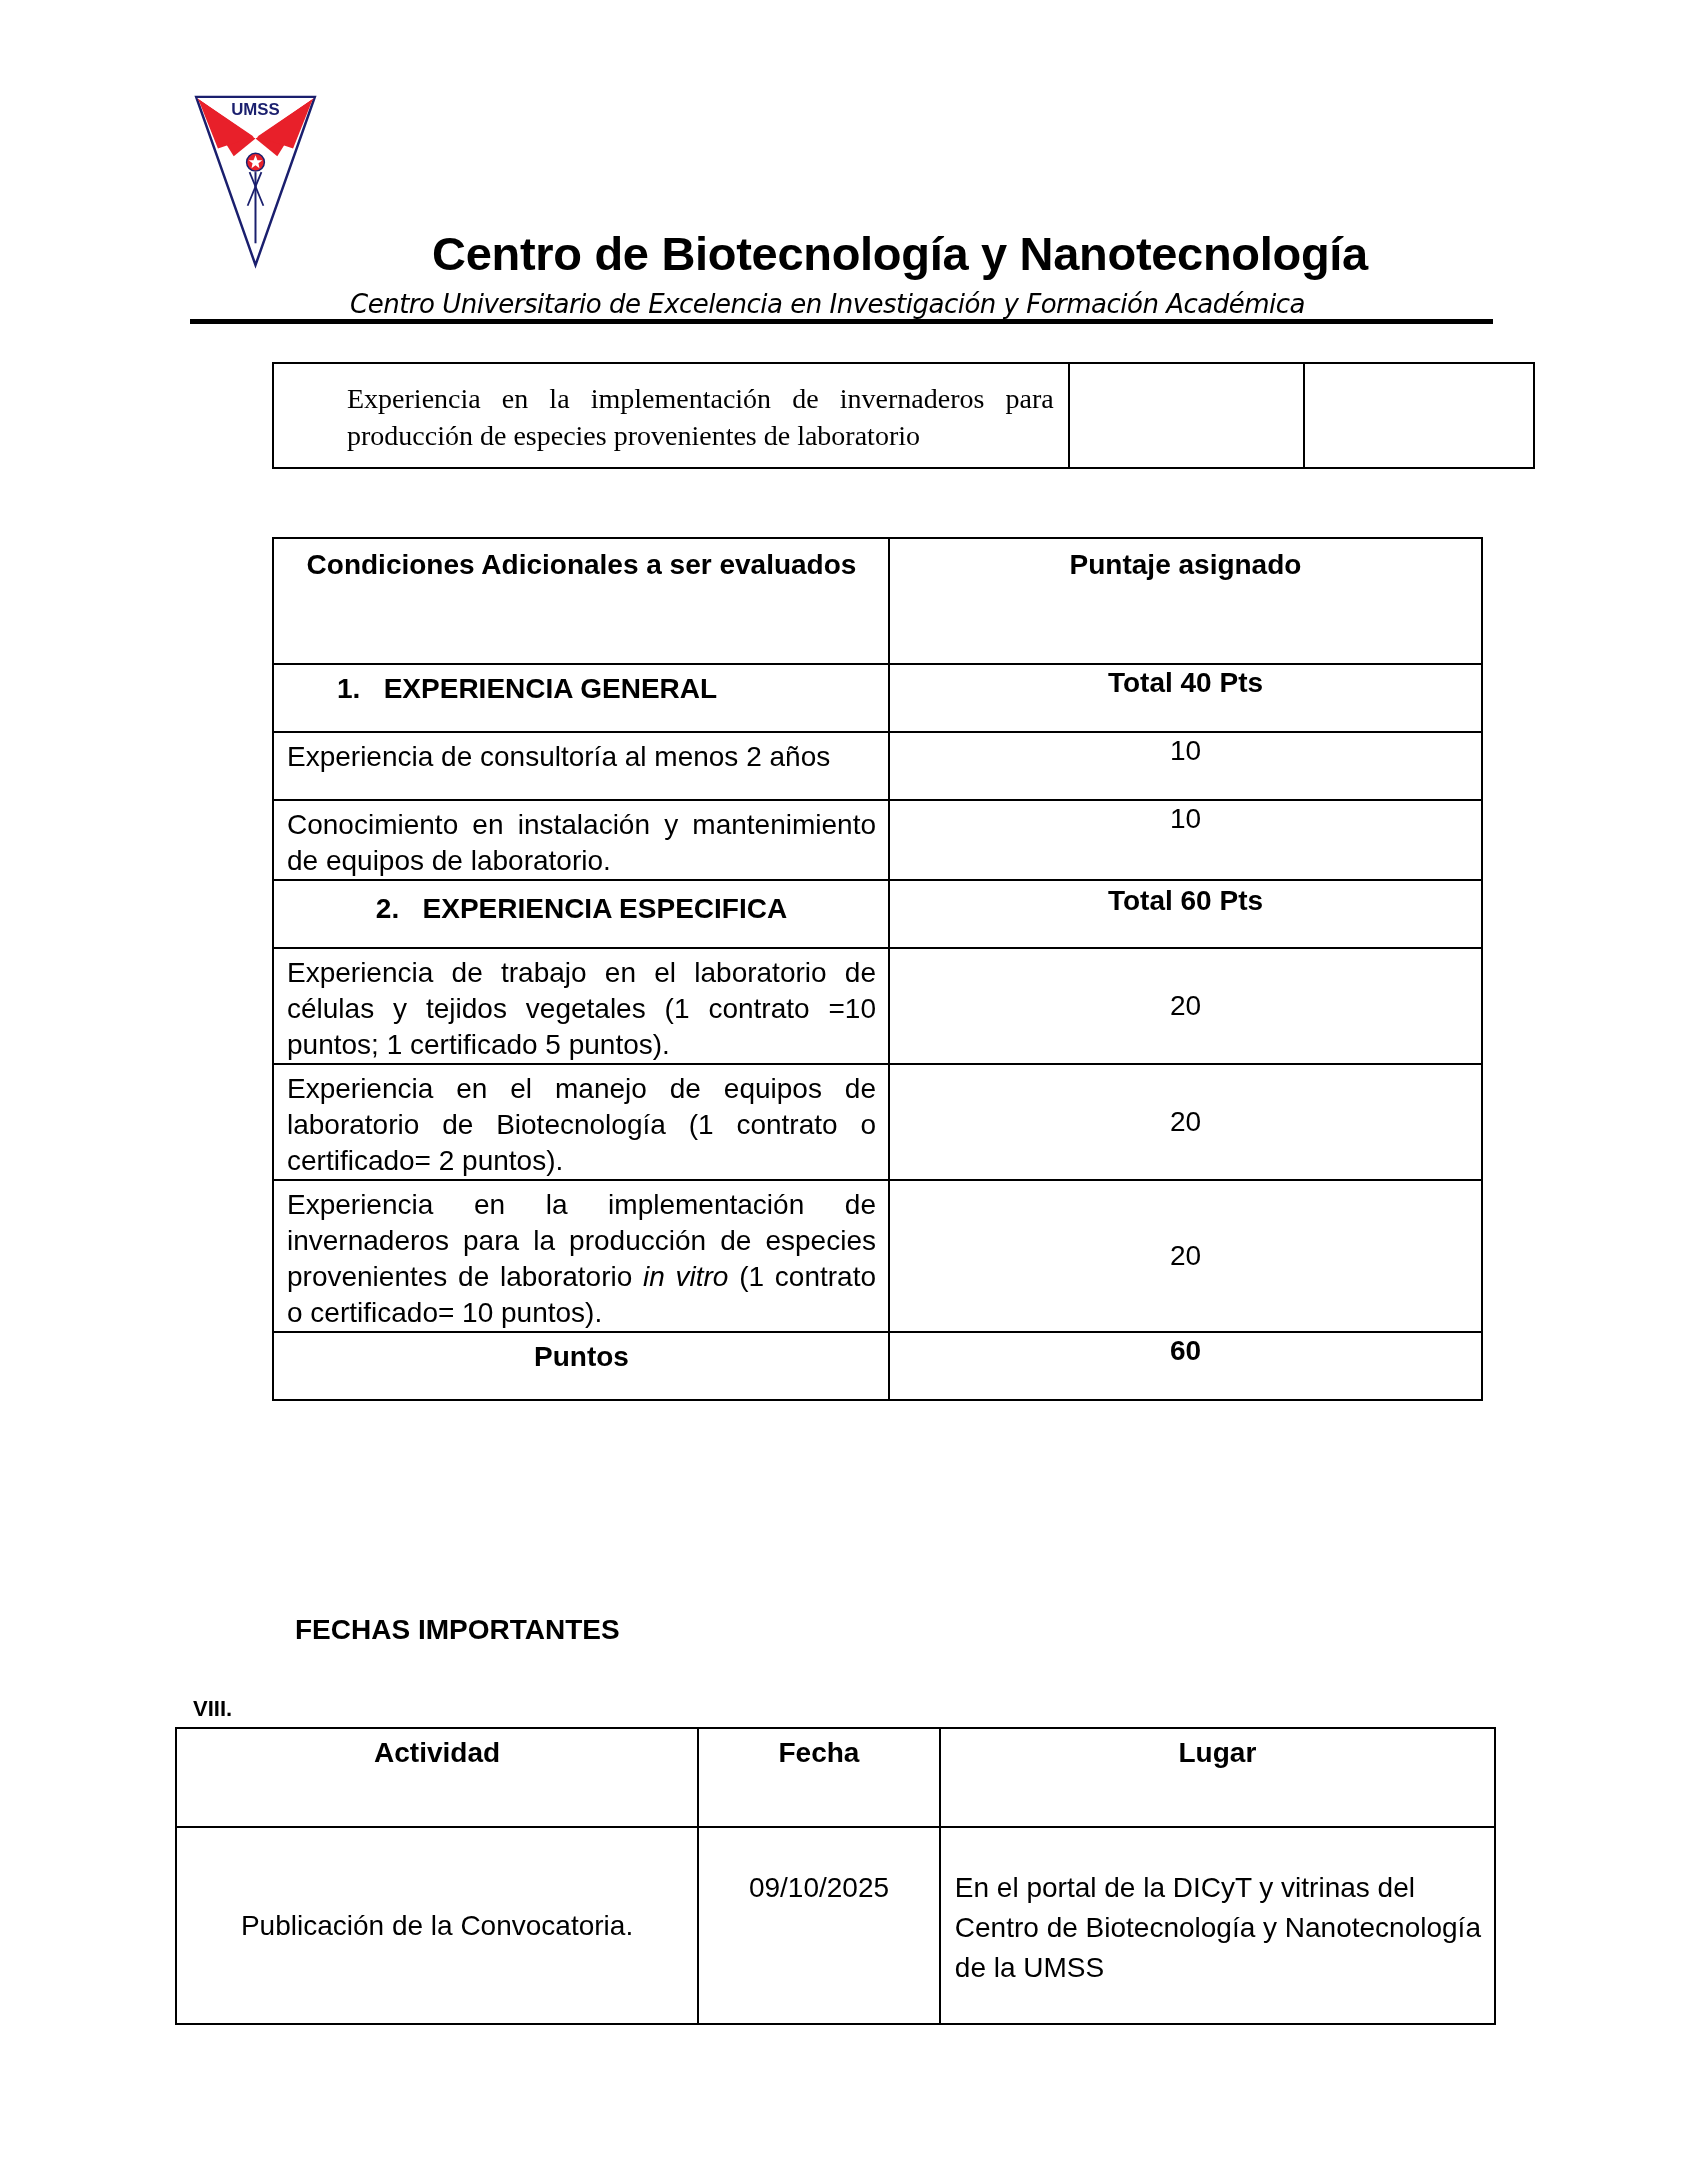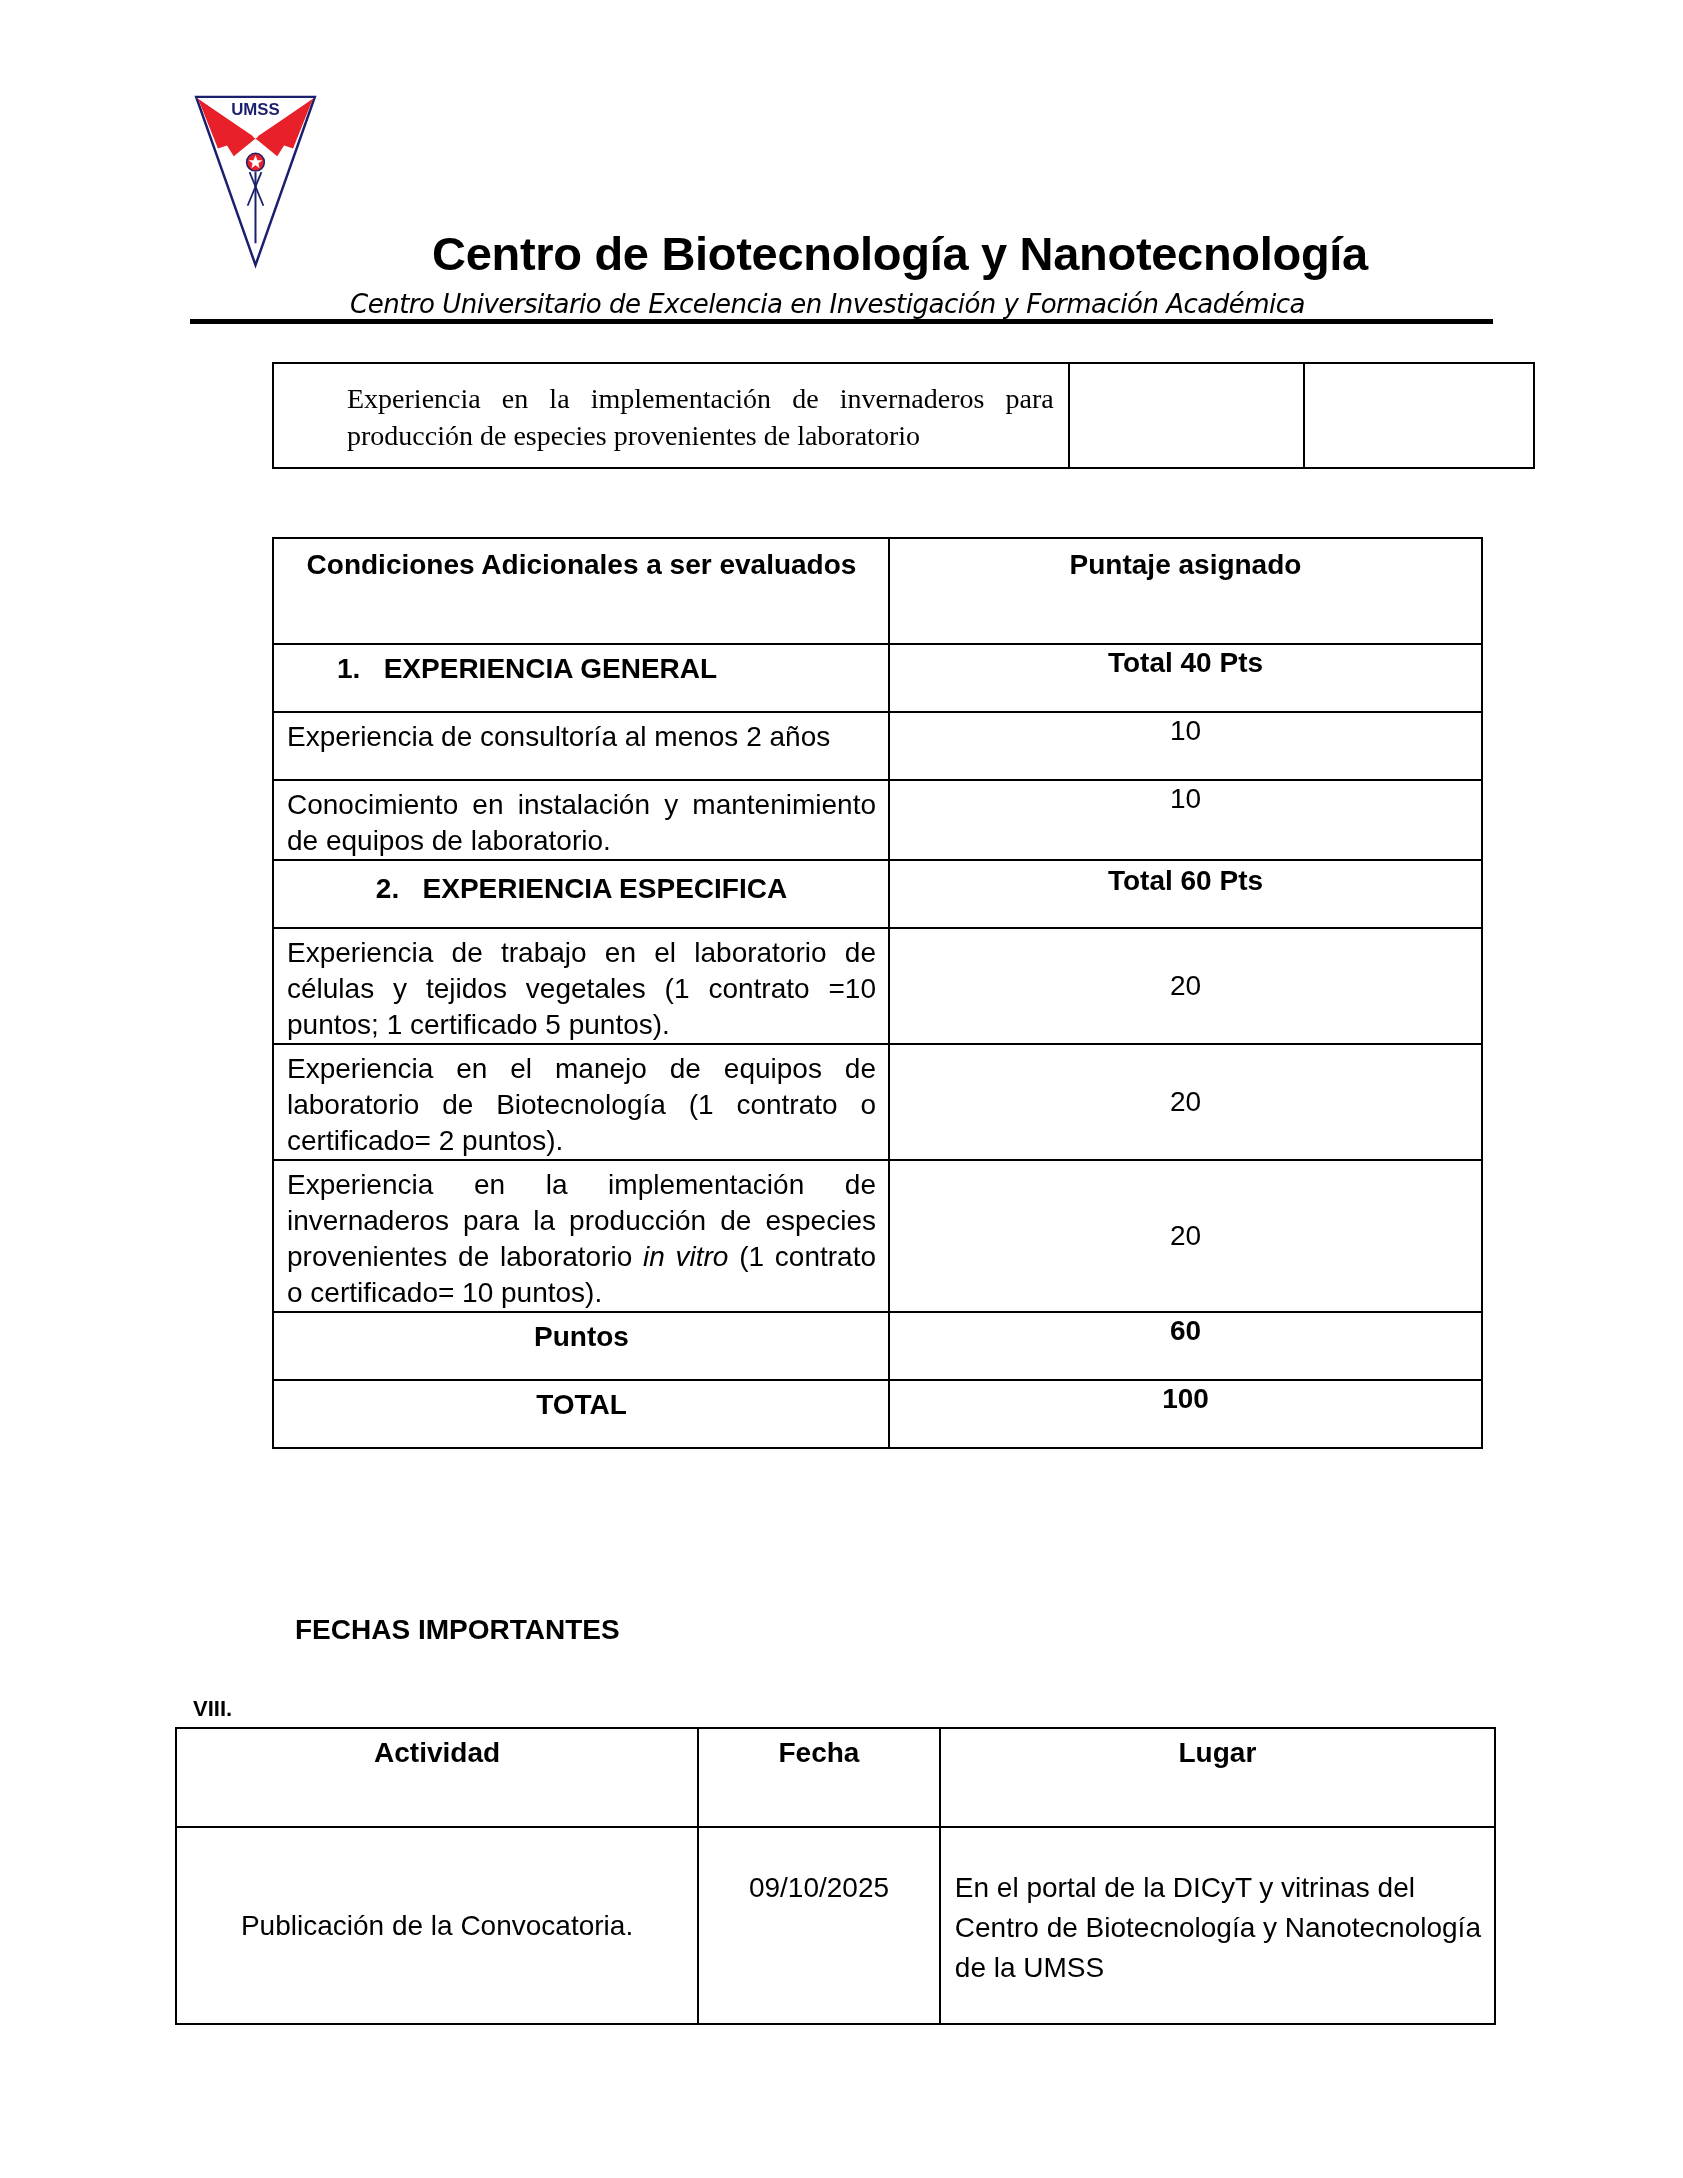--- a/index.html
+++ b/index.html
@@ -66,21 +66,21 @@
       box-sizing: border-box;
       margin-top: 8px;
     }
     .t0 .c2 { width: 232px; }
     .t0 .c3 { width: 226px; }
 
     
     .t1 { left: 272px; top: 537px; width: 1211px; font-size: 28px; }
     .t1 td.l { width: 616px; padding: 6px 12px 0 13px; box-sizing: border-box; line-height: 36px; }
     .t1 td.r { width: 593px; text-align: center; line-height: 36px; padding-top: 0; box-sizing: border-box; }
-    .t1 .hdr td { height: 106px; font-weight: bold; line-height: 51px; padding-top: 0; }
+    .t1 .hdr td { height: 126px; font-weight: bold; line-height: 51px; padding-top: 0; }
     .t1 .hdr td.l { text-align: center; }
     .t1 .sec td { height: 68px; font-weight: bold; }
     .t1 .sec1 td.l { padding-left: 63px; }
     .t1 .sec2 td.l { text-align: center; padding-top: 10px; border-radius: 16px; }
     .t1 .sec2 td.r { padding-top: 2px; }
     .t1 td.just { text-align: justify; text-align-last: left; }
     .t1 .row-a td { height: 68px; }
     .t1 .row-b td { height: 73px; }
     .t1 .row-c td { height: 109px; }
     .t1 .row-d td { height: 109px; }
@@ -182,24 +182,20 @@
     <td class="r">20</td>
   </tr>
   <tr class="row-f">
     <td class="l just"><span>Experiencia en la implementación de invernaderos para la producción de especies provenientes de laboratorio </span><em>in vitro</em><span> (1 contrato o certificado= 10 puntos).</span></td>
     <td class="r">20</td>
   </tr>
   <tr class="tot">
     <td class="l">Puntos</td>
     <td class="r">60</td>
   </tr>
-  <tr class="tot">
-    <td class="l">TOTAL</td>
-    <td class="r">100</td>
-  </tr>
 </tbody>
   </table>
 
 <div class="abs sec-num">VIII.</div>
 <div class="abs sec-title">FECHAS IMPORTANTES</div>
 
 <table class="t2">
   <tbody>
       <tr class="hdr">
     <td class="c1">Actividad</td>

